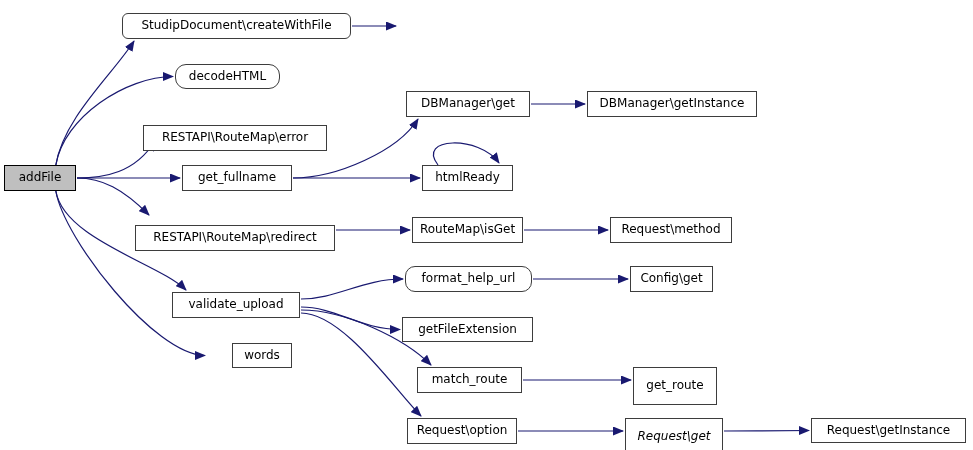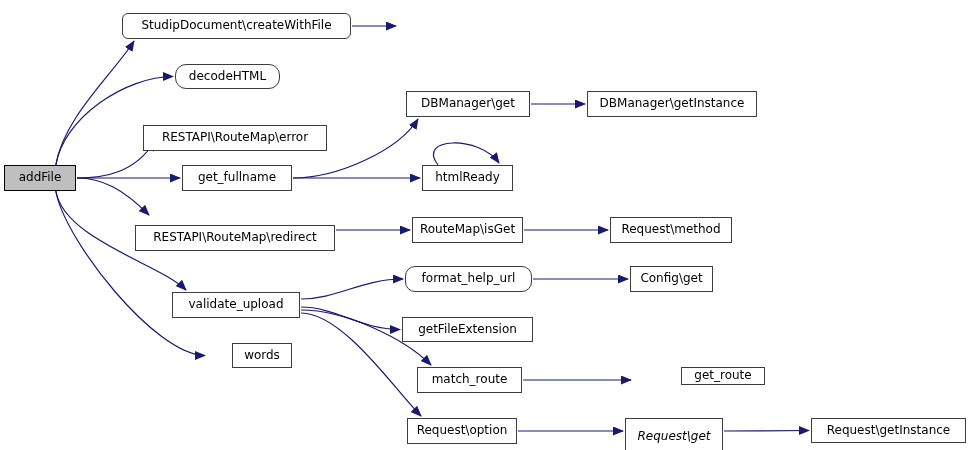--- a/index.html
+++ b/index.html
@@ -61,17 +61,17 @@
     <div class="node" style="left: 422px; top: 165px; width: 91px; height: 26px;">htmlReady</div>
     <div class="node" style="left: 135px; top: 217px; width: 200px; height: 26px; margin-top: 8px;">RESTAPI\RouteMap\redirect</div>
     <div class="node" style="left: 412px; top: 217px; width: 111px; height: 26px;">RouteMap\isGet</div>
     <div class="node" style="left: 610px; top: 217px; width: 122px; height: 26px;">Request\method</div>
     <div class="node" style="left: 405px; top: 266px; width: 127px; height: 26px; border-radius: 10px;">format_help_url</div>
     <div class="node" style="left: 630px; top: 266px; width: 83px; height: 26px;">Config\get</div>
     <div class="node" style="left: 172px; top: 292px; width: 128px; height: 26px;">validate_upload</div>
     <div class="node" style="left: 402px; top: 317px; width: 131px; height: 25px;">getFileExtension</div>
     <div class="node" style="left: 207px; top: 343px; width: 60px; height: 25px; margin-left: 25px;">words</div>
     <div class="node" style="left: 417px; top: 367px; width: 105px; height: 26px;">match_route</div>
-    <div class="node" style="left: 633px; top: 367px; width: 84px; height: 18px; margin-left: 48px;">get_route</div>
+    <div class="node" style="left: 633px; top: 367px; width: 84px; height: 38px;">get_route</div>
     <div class="node" style="left: 407px; top: 418px; width: 110px; height: 26px;">Request\option</div>
     <div class="node" style="left: 625px; top: 418px; width: 98px; height: 38px; font-style: italic;">Request\get</div>
     <div class="node" style="left: 811px; top: 418px; width: 155px; height: 25px;">Request\getInstance</div>
   </div>
 
 </body></html>

